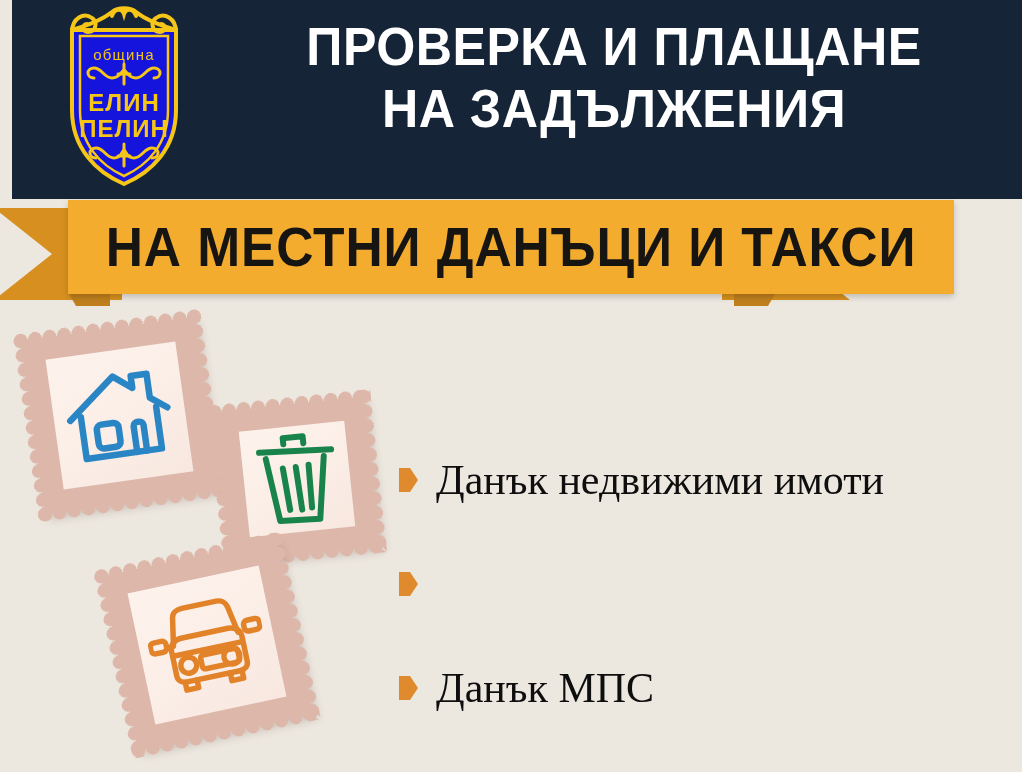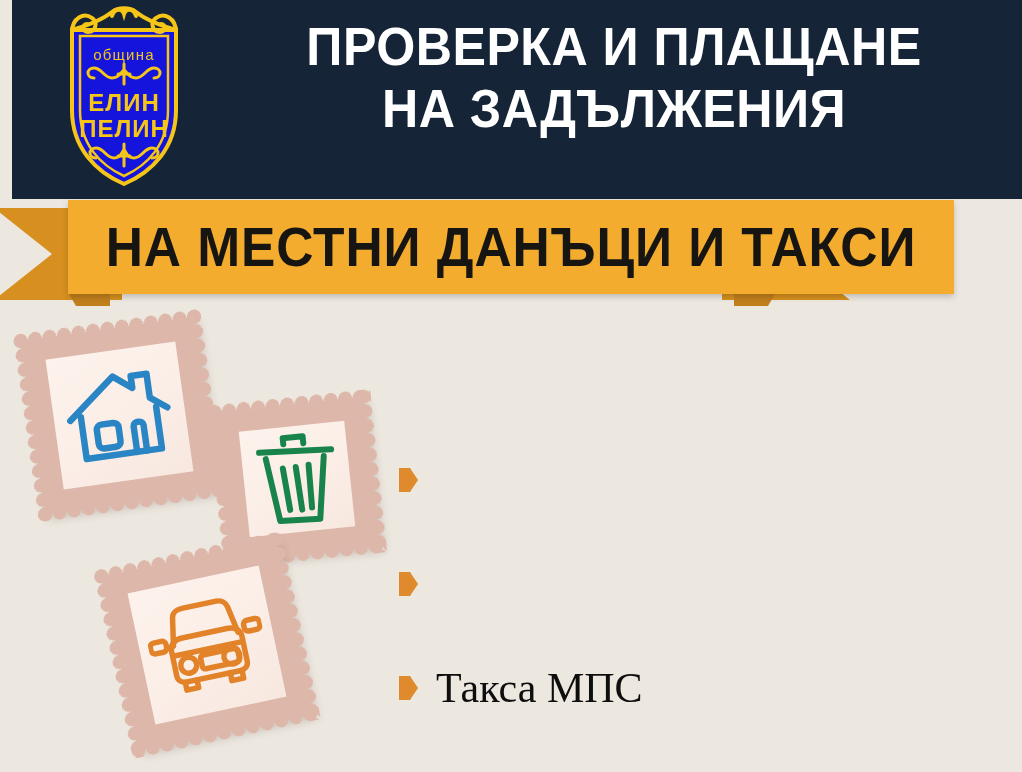--- a/index.html
+++ b/index.html
@@ -318,24 +318,25 @@
         <rect x="98" y="30" width="16" height="11" rx="4"></rect>
       </g>
     </svg>
   </div>
 </div>
 
 <div id="tax-list">
 
   <div class="tax-item">
     <span class="bullet"></span>
+    <span class="tax-label">Данък недвижими имоти</span>
   </div>
 
   <div class="tax-item">
     <span class="bullet"></span>
   </div>
 
   <div class="tax-item">
     <span class="bullet"></span>
-    <span class="tax-label">Такса МПС</span>
+    <span class="tax-label">Данък МПС</span>
   </div>
 
 </div>
 
 </body></html>

